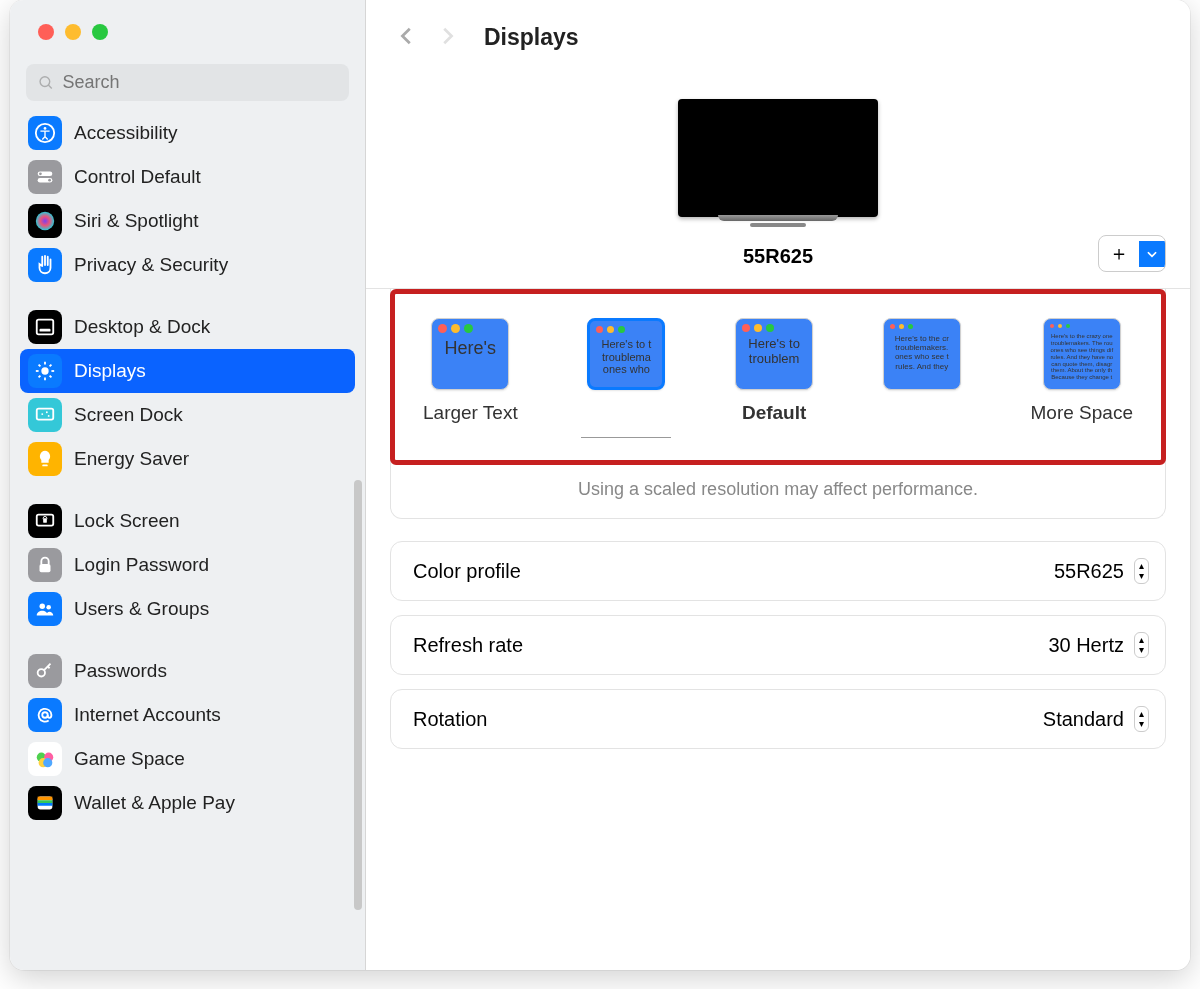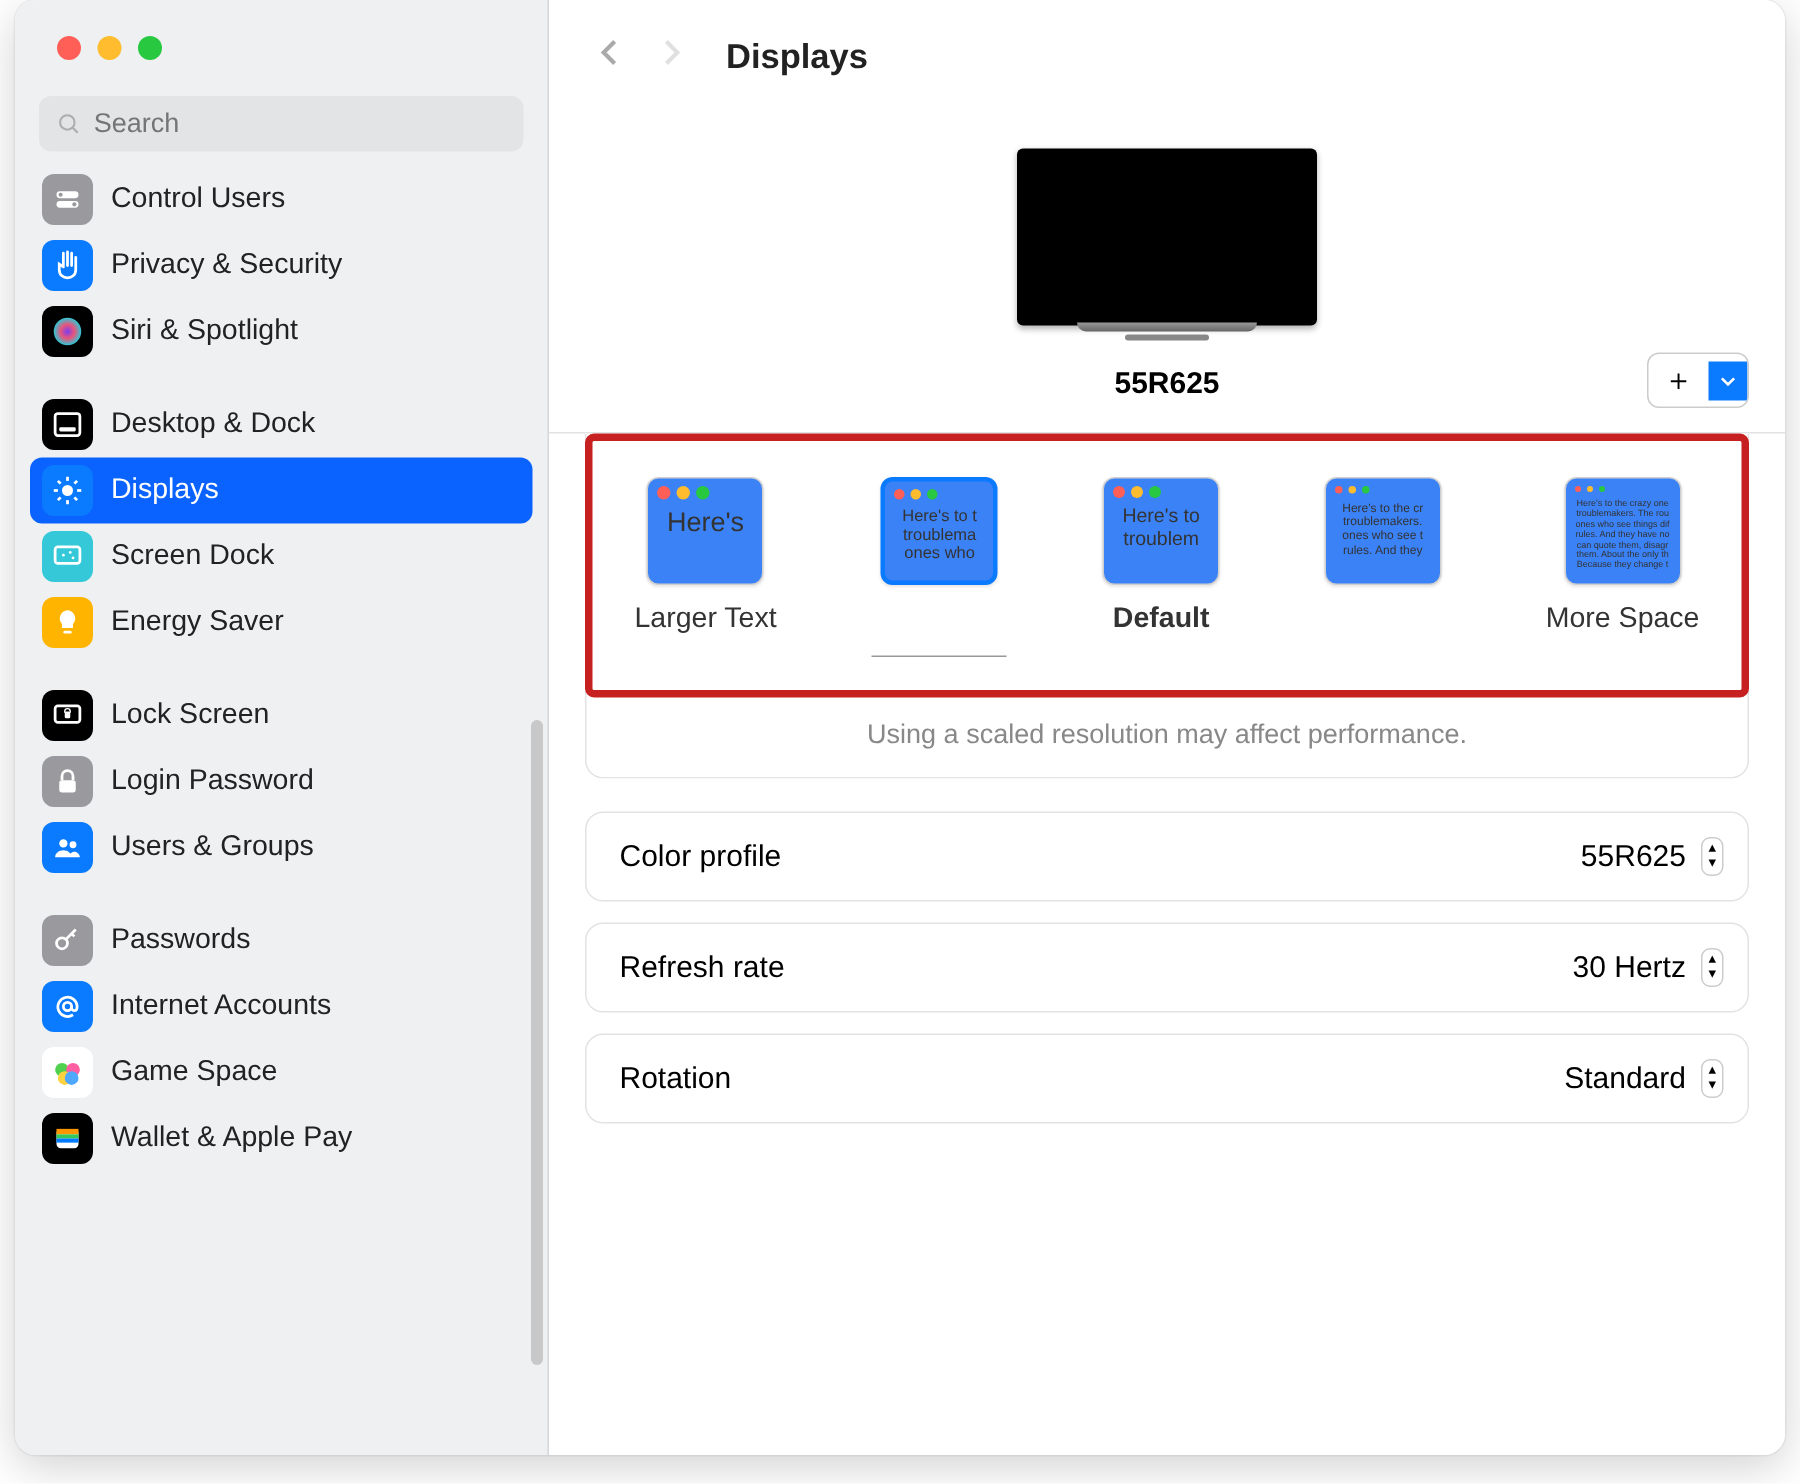--- a/index.html
+++ b/index.html
@@ -160,52 +160,62 @@
       <div class="search">
         <svg width="18" height="18" viewBox="0 0 24 24" fill="none" stroke="#777" stroke-width="2">
             <circle cx="10" cy="10" r="7"></circle>
             <line x1="20" y1="20" x2="15" y2="15"></line>
           </svg>
         <input placeholder="Search" style="">
       </div>
     </div>
     <div class="sb-list" id="sb-list">
         <div class="sb-item">
+          <div class="sb-icon" style="background: rgb(10, 122, 255);">
+            <svg viewBox="0 0 24 24" fill="#fff">
+              <circle cx="12" cy="12" r="10" fill="none" stroke="#fff" stroke-width="2"></circle>
+              <circle cx="12" cy="7" r="1.5"></circle>
+              <path d="M7 10h10M12 10v6m-3 3 3-3 3 3" stroke="#fff" stroke-width="1.5" fill="none"></path>
+            </svg>
+          </div>
+          <span>Accessibility</span>
+        </div>
+        <div class="sb-item">
           <div class="sb-icon" style="background: rgb(154, 154, 158);">
             <svg viewBox="0 0 24 24" fill="#fff">
               <rect x="4" y="6" width="16" height="5" rx="2.5"></rect>
               <rect x="4" y="13" width="16" height="5" rx="2.5"></rect>
               <circle cx="7" cy="8.5" r="1.5" fill="#9a9a9e"></circle>
               <circle cx="17" cy="15.5" r="1.5" fill="#9a9a9e"></circle>
             </svg>
           </div>
-          <span>Control Users</span>
-        </div>
-        <div class="sb-item">
-          <div class="sb-icon" style="background: rgb(10, 122, 255);">
-            <svg viewBox="0 0 24 24" fill="#fff">
-              <path d="M9 3v9M12 2v10M15 3v9M18 6v9c0 4-3 6-6 6s-6-2-6-6v-4l3 2" stroke="#fff" stroke-width="2" fill="none" stroke-linecap="round"></path>
-            </svg>
-          </div>
-          <span>Privacy &amp; Security</span>
+          <span>Control Default</span>
         </div>
         <div class="sb-item">
           <div class="sb-icon" style="background: rgb(0, 0, 0);">
             <svg viewBox="0 0 24 24">
               <defs>
                 <radialGradient id="sg">
                   <stop offset="0" stop-color="#7b3ff2"></stop>
                   <stop offset=".5" stop-color="#e9547a"></stop>
                   <stop offset="1" stop-color="#2ec8d6"></stop>
                 </radialGradient>
               </defs>
               <circle cx="12" cy="12" r="10" fill="url(#sg)"></circle>
             </svg>
           </div>
           <span>Siri &amp; Spotlight</span>
+        </div>
+        <div class="sb-item">
+          <div class="sb-icon" style="background: rgb(10, 122, 255);">
+            <svg viewBox="0 0 24 24" fill="#fff">
+              <path d="M9 3v9M12 2v10M15 3v9M18 6v9c0 4-3 6-6 6s-6-2-6-6v-4l3 2" stroke="#fff" stroke-width="2" fill="none" stroke-linecap="round"></path>
+            </svg>
+          </div>
+          <span>Privacy &amp; Security</span>
         </div>
         <div class="sb-gap"></div>
         <div class="sb-item">
           <div class="sb-icon" style="background: rgb(0, 0, 0);">
             <svg viewBox="0 0 24 24" fill="#fff">
               <rect x="3" y="4" width="18" height="16" rx="2" fill="none" stroke="#fff" stroke-width="2"></rect>
               <rect x="6" y="14" width="12" height="3" rx="1"></rect>
             </svg>
           </div>
           <span>Desktop &amp; Dock</span>

